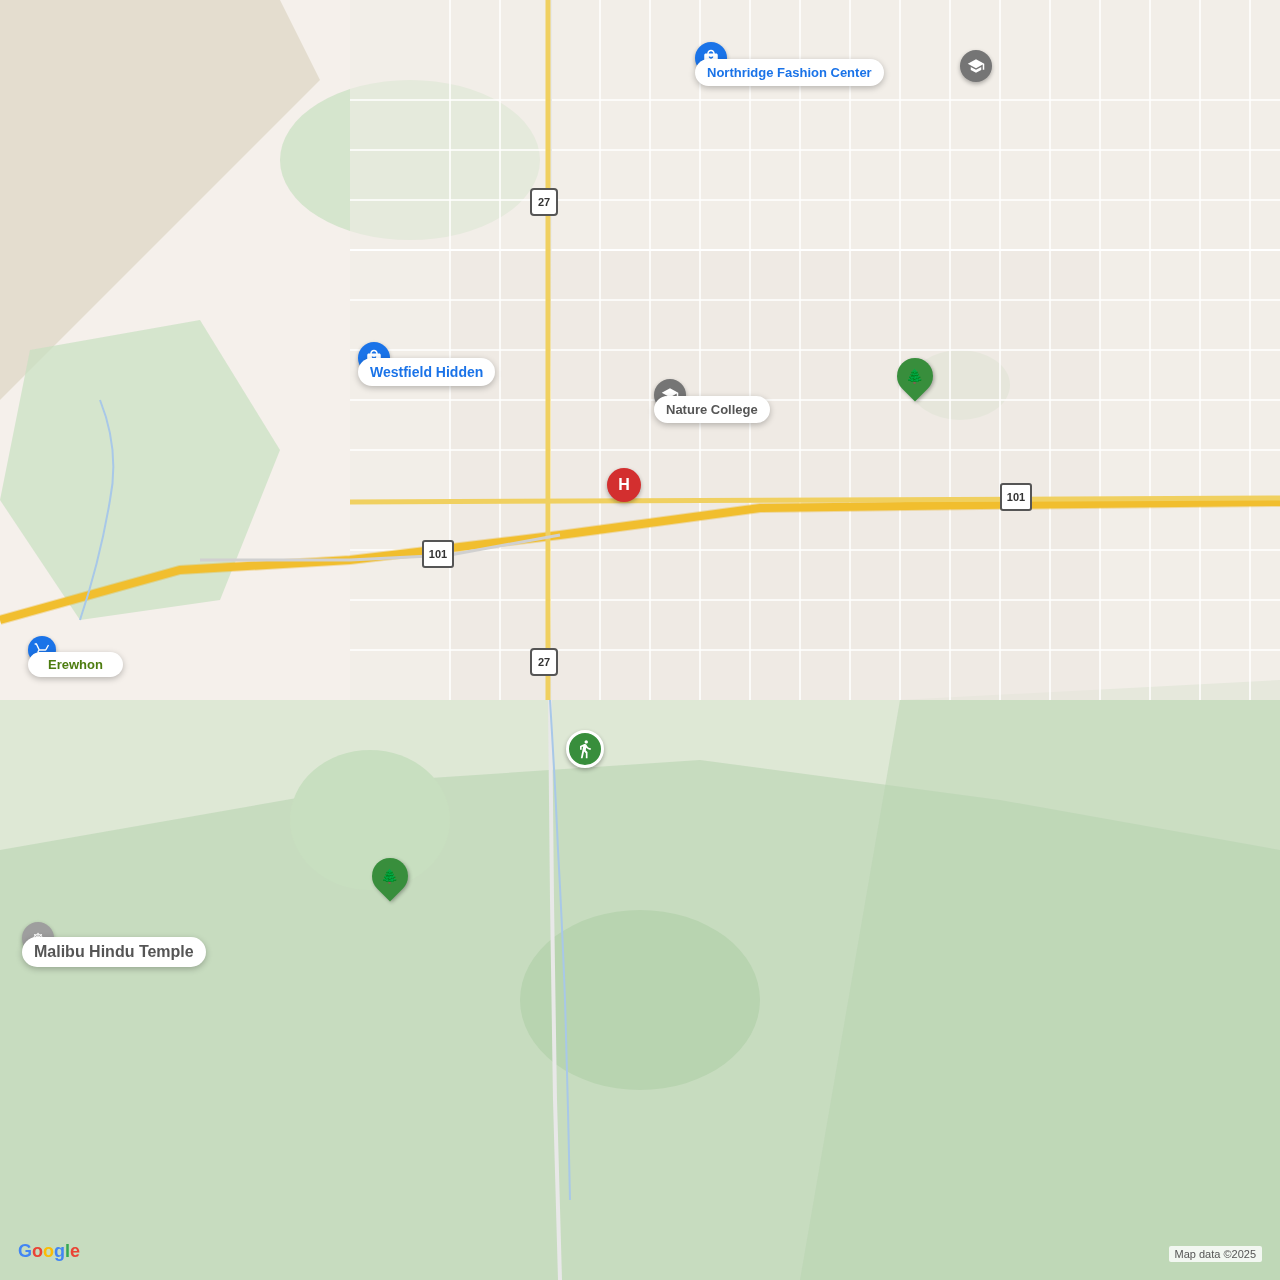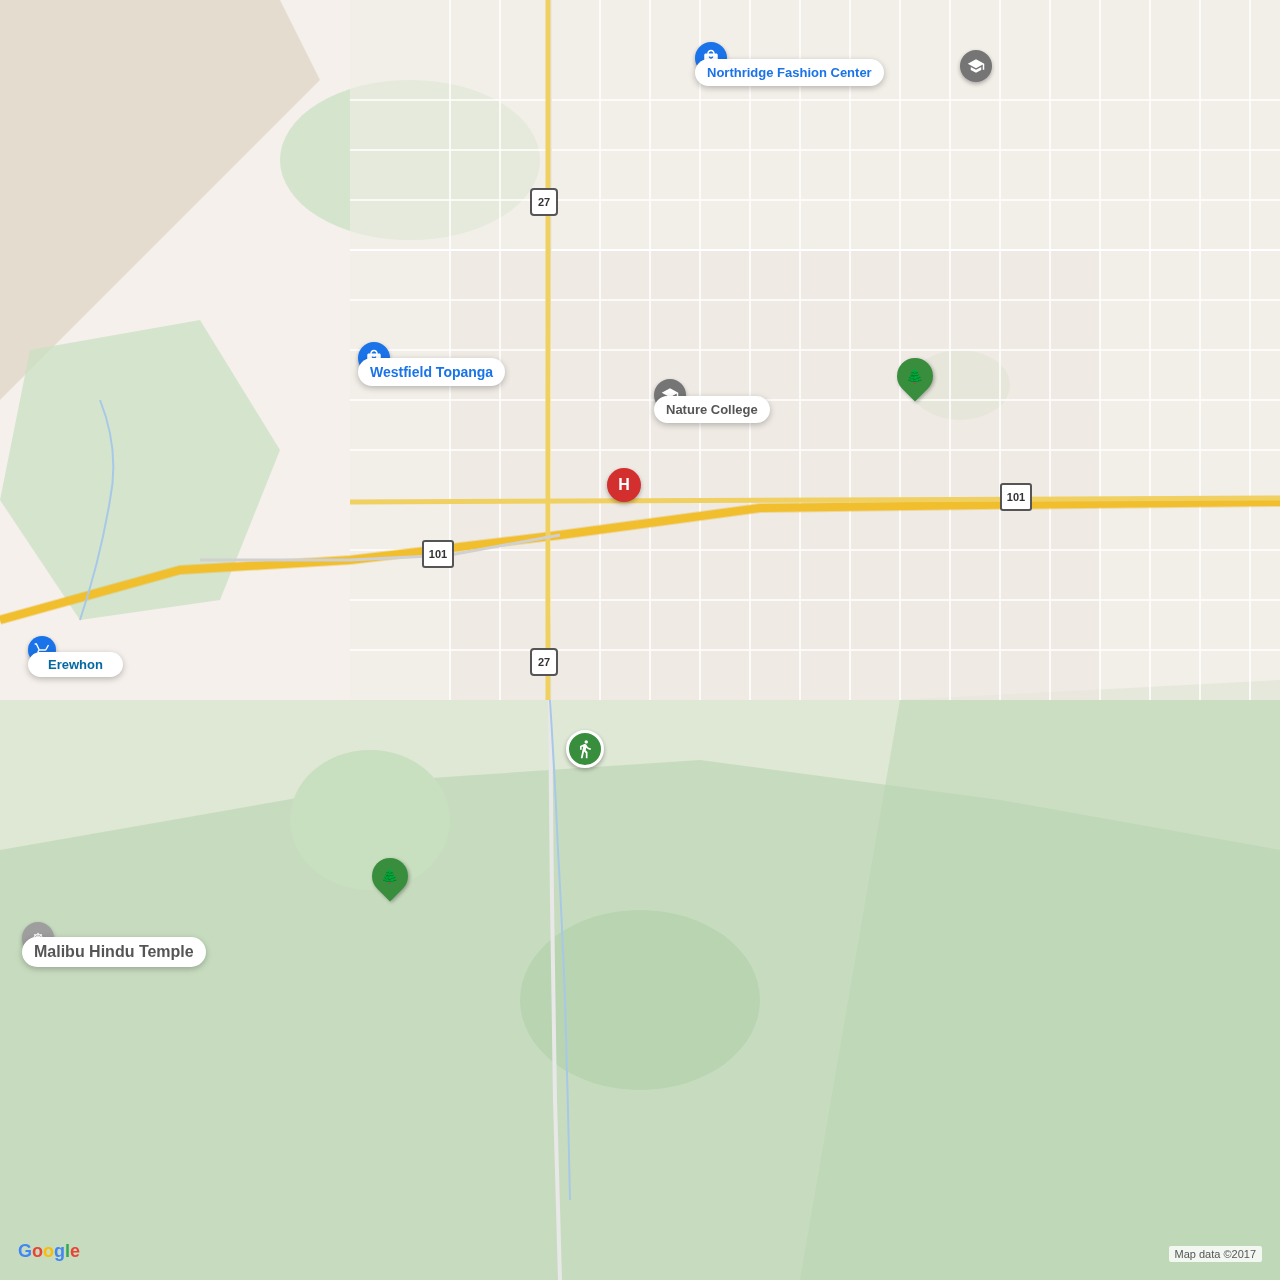--- a/index.html
+++ b/index.html
@@ -309,21 +309,21 @@
   <div style="position:absolute; left:960px; top:50px; z-index:15;">
     <div class="poi-marker poi-marker-gray">
       <svg width="18" height="18" viewBox="0 0 24 24" fill="white">
           <path d="M12 3L1 9l11 6 9-4.91V17h2V9L12 3zM5 13.18v4L12 21l7-3.82v-4L12 17l-7-3.82z"></path>
         </svg>
     </div>
   </div>
 
   <div style="position:absolute; left:358px; top:358px; display:flex; align-items:center; gap:6px; z-index:15;">
     <div class="poi-label-bubble" style="color:#1a73e8; font-size:14px; font-weight:600;">
-      Westfield Topanga
+      Westfield Hidden
     </div>
     <div class="poi-marker poi-marker-blue">
       <svg width="18" height="18" viewBox="0 0 24 24" fill="white">
           <path d="M19 6h-2c0-2.76-2.24-5-5-5S7 3.24 7 6H5c-1.1 0-2 .9-2 2v12c0 1.1.9 2 2 2h14c1.1 0 2-.9 2-2V8c0-1.1-.9-2-2-2zm-7-3c1.66 0 3 1.34 3 3H9c0-1.66 1.34-3 3-3zm0 10c-1.66 0-3-1.34-3-3h2c0 .55.45 1 1 1s1-.45 1-1h2c0 1.66-1.34 3-3 3z"></path>
         </svg>
     </div>
   </div>
 
   <div style="position:absolute; left:654px; top:395px; display:flex; align-items:center; gap:6px; z-index:15;">
     <div class="poi-marker poi-marker-gray">
@@ -339,21 +339,21 @@
   <div class="poi-marker poi-marker-red" style="position:absolute; left:607px; top:468px; z-index:15; width:34px; height:34px; font-size:16px; font-weight:900;">
     H
   </div>
 
   <div style="position:absolute; left:28px; top:650px; display:flex; align-items:center; gap:6px; z-index:15;">
     <div class="poi-marker poi-marker-blue" style="width:28px; height:28px;">
       <svg width="16" height="16" viewBox="0 0 24 24" fill="white">
           <path d="M7 18c-1.1 0-2 .9-2 2s.9 2 2 2 2-.9 2-2-.9-2-2-2zm10 0c-1.1 0-2 .9-2 2s.9 2 2 2 2-.9 2-2-.9-2-2-2zM7.17 14.75l.03-.12.9-1.63H17c.75 0 1.41-.41 1.75-1.03l3.86-7.01L20.88 4l-3.86 7H8.52L4.27 2H1v2h2l3.6 7.59L5.25 14c-.16.28-.25.61-.25.96C5 16.1 5.9 17 7 17h12v-2H7.42c-.13 0-.25-.11-.25-.25z"></path>
         </svg>
     </div>
-    <div class="poi-label-bubble" style="color:#0369a1; padding:5px 20px;">
+    <div class="poi-label-bubble" style="color:#4d7c0f; padding:5px 20px;">
       Erewhon
     </div>
   </div>
 
   <div style="position:absolute; left:566px; top:730px; z-index:15;">
     <div style="width:38px; height:38px; background:#388e3c; border-radius:50%; border: 3px solid white; display:flex; align-items:center; justify-content:center; box-shadow: 0 2px 4px rgba(0,0,0,0.3);">
       <svg width="20" height="20" viewBox="0 0 24 24" fill="white">
           <path d="M13.5 5.5c1.1 0 2-.9 2-2s-.9-2-2-2-2 .9-2 2 .9 2 2 2zM9.8 8.9L7 23h2.1l1.8-8 2.1 2v6h2v-7.5l-2.1-2 .6-3C14.8 12 16.8 13 19 13v-2c-1.9 0-3.5-1-4.3-2.4l-1-1.6c-.4-.6-1-1-1.7-1-.3 0-.5.1-.8.1L6 8.3V13h2V9.6l1.8-.7"></path>
         </svg>
     </div>
@@ -392,16 +392,16 @@
 
   <div style="position:absolute; left:530px; top:648px; z-index:12;">
     <div style="width:28px; height:28px; border:2px solid #555; border-radius:4px; background:white; display:flex; align-items:center; justify-content:center; font-size:11px; font-weight:700; color:#333;">27</div>
   </div>
 
   <div class="google-logo">
     <span>G</span><span>o</span><span>o</span><span>g</span><span>l</span><span>e</span>
   </div>
 
   <div class="map-attribution">
-    <span>Map data ©2017</span>
+    <span>Map data ©2025</span>
   </div>
 
 </div>
 
 </body></html>

